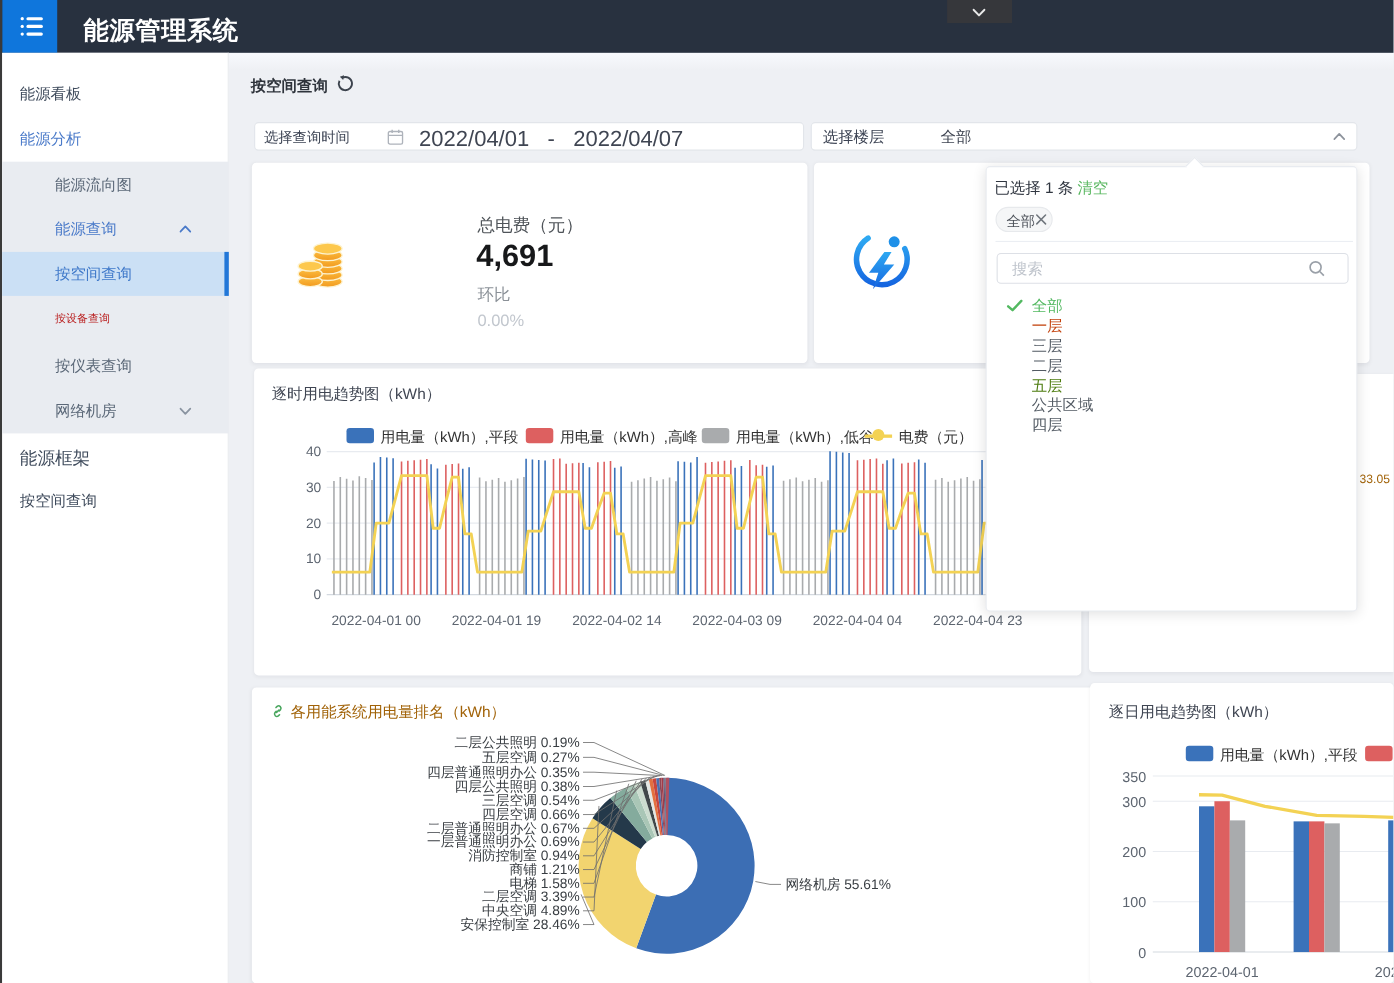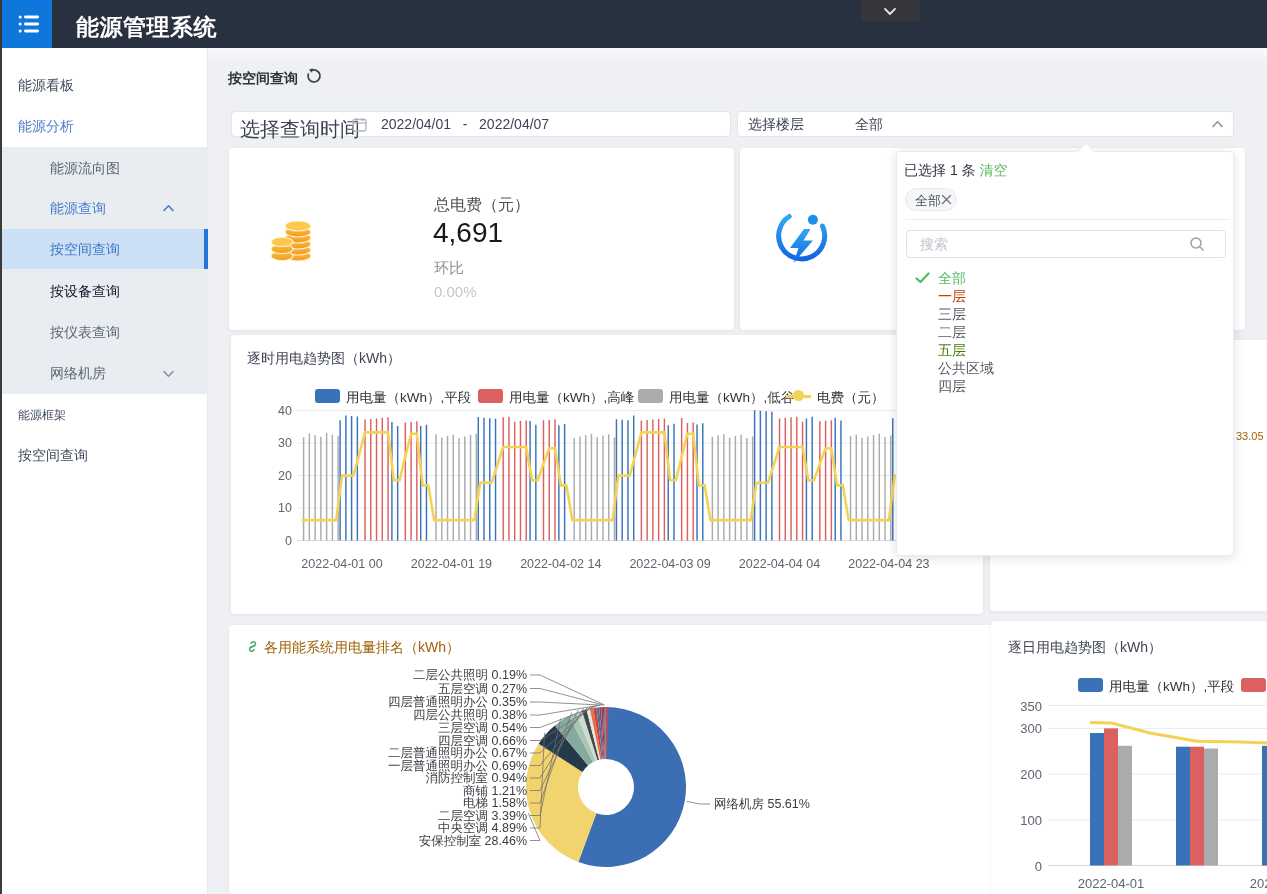--- a/index.html
+++ b/index.html
@@ -24,47 +24,47 @@
 <svg width="12" height="12" viewBox="0 0 12 12" style="position:absolute;left:884px;top:5px">
     <path d="M1 3.84 L6.0 9.0 L11 3.84" fill="none" stroke="#e8e8e8" stroke-width="1.8" stroke-linecap="round" stroke-linejoin="round"></path>
   </svg>
 <div class="abs" style="left:0;top:0;width:2px;height:894px;background:#3a3a3a"></div>
 <div class="abs" style="left:2px;top:48px;width:206px;height:846px;background:#fff;border-right:1px solid #e8eaee"></div>
 <div class="abs" style="left:2px;top:147px;width:206px;height:247px;background:#e9ecf1"></div>
 <div class="t" style="left:18px;top:77px;font-size:14px;color:#3f4b5c">能源看板</div>
 <div class="t" style="left:18px;top:118px;font-size:14px;color:#4a7ac9">能源分析</div>
 <div class="t" style="left:50px;top:160px;font-size:14px;color:#5b6878">能源流向图</div>
 <div class="t" style="left:50px;top:200px;font-size:14px;color:#4a7ac9">能源查询</div>
-<div class="t" style="left:50px;top:283px;font-size:14px;color:#0f172a">按设备查询</div>
+<div class="t" style="left:50px;top:283px;font-size:10px;color:#b91c1c">按设备查询</div>
 <div class="t" style="left:50px;top:324px;font-size:14px;color:#5b6878">按仪表查询</div>
 <div class="t" style="left:50px;top:365px;font-size:14px;color:#5b6878">网络机房</div>
 <svg width="11" height="11" viewBox="0 0 11 11" style="position:absolute;left:163px;top:203px">
     <path d="M1 7.48 L5.5 2.75 L10 7.48" fill="none" stroke="#4a7ac9" stroke-width="1.6" stroke-linecap="round" stroke-linejoin="round"></path>
   </svg>
 <svg width="11" height="11" viewBox="0 0 11 11" style="position:absolute;left:163px;top:368px">
     <path d="M1 3.52 L5.5 8.25 L10 3.52" fill="none" stroke="#8a94a1" stroke-width="1.6" stroke-linecap="round" stroke-linejoin="round"></path>
   </svg>
 <div class="abs" style="left:2px;top:229px;width:206px;height:40px;background:#cbe0f5;border-right:4px solid #2277d8"></div>
 <div class="t" style="left:50px;top:241px;font-size:14px;color:#3e78c9">按空间查询</div>
-<div class="t" style="left:18px;top:407px;font-size:12px;color:#3f4b5c">能源框架</div>
+<div class="t" style="left:18px;top:407px;font-size:16px;color:#3f4b5c">能源框架</div>
 <div class="t" style="left:18px;top:447px;font-size:14px;color:#3f4b5c">按空间查询</div>
 <div class="t" style="left:228px;top:70px;font-size:14px;font-weight:bold;color:#2e333b">按空间查询</div>
 <svg width="17" height="17" viewBox="0 0 17 17" style="position:absolute;left:305px;top:68px">
 <path d="M6.2 2.7 A 6 6 0 1 1 3.6 5.4" fill="none" stroke="#3c434d" stroke-width="1.7"></path>
 <path d="M7.8 0.3 L3.9 1.8 L7.0 4.8 Z" fill="#3c434d"></path>
 </svg>
 <div class="abs" style="left:231px;top:111px;width:500px;height:26px;background:#fff;border:1px solid #e2e5ea;border-radius:4px"></div>
-<div class="t" style="left:240px;top:116px;font-size:20px;color:#3c4353">选择查询时间</div>
+<div class="t" style="left:240px;top:116px;font-size:13px;color:#3c4353">选择查询时间</div>
 <svg width="15" height="15" viewBox="0 0 15 15" style="position:absolute;left:352px;top:117px">
 <rect x="1" y="2.5" width="13" height="11.5" rx="1.5" fill="none" stroke="#aeb3bb" stroke-width="1.3"></rect>
 <line x1="1" y1="6" x2="14" y2="6" stroke="#aeb3bb" stroke-width="1.2"></line>
 <line x1="4.5" y1="1" x2="4.5" y2="4" stroke="#aeb3bb" stroke-width="1.3"></line>
 <line x1="10.5" y1="1" x2="10.5" y2="4" stroke="#aeb3bb" stroke-width="1.3"></line>
 </svg>
-<div class="t" style="left:381px;top:116px;font-size:14px;color:#3f4552">2022/04/01&nbsp;&nbsp;&nbsp;-&nbsp;&nbsp;&nbsp;2022/04/07</div>
+<div class="t" style="left:381px;top:116px;font-size:20px;color:#3f4552">2022/04/01&nbsp;&nbsp;&nbsp;-&nbsp;&nbsp;&nbsp;2022/04/07</div>
 <div class="abs" style="left:737px;top:111px;width:497px;height:26px;background:#fff;border:1px solid #e2e5ea;border-radius:4px"></div>
 <div class="t" style="left:748px;top:116px;font-size:14px;color:#3c4353">选择楼层</div>
 <div class="t" style="left:855px;top:116px;font-size:14px;color:#3f4552">全部</div>
 <svg width="11" height="11" viewBox="0 0 11 11" style="position:absolute;left:1212px;top:119px">
     <path d="M1 7.48 L5.5 2.75 L10 7.48" fill="none" stroke="#8d939c" stroke-width="1.6" stroke-linecap="round" stroke-linejoin="round"></path>
   </svg>
 <div class="card" style="left:229px;top:148px;width:505px;height:182px"></div>
 <svg width="44" height="50" viewBox="0 0 44 50" style="position:absolute;left:270px;top:212px">
 <defs>
       <linearGradient id="cg" x1="0" y1="0" x2="0" y2="1">
@@ -78,21 +78,21 @@
 <ellipse cx="28" cy="32" rx="13" ry="5" fill="url(#cg)" stroke="#fdf3d1" stroke-width="1.2"></ellipse>
 <ellipse cx="28" cy="26" rx="13" ry="5" fill="url(#cg)" stroke="#fdf3d1" stroke-width="1.2"></ellipse>
 <ellipse cx="28" cy="20" rx="13" ry="5" fill="url(#cg)" stroke="#fdf3d1" stroke-width="1.2"></ellipse>
 <ellipse cx="28" cy="14" rx="13" ry="5" fill="#fdc84d" stroke="#fdf3d1" stroke-width="1.2"></ellipse>
 <ellipse cx="12" cy="44" rx="11" ry="4.5" fill="url(#cg)" stroke="#fdf3d1" stroke-width="1.2"></ellipse>
 <ellipse cx="12" cy="37" rx="11" ry="4.5" fill="url(#cg)" stroke="#fdf3d1" stroke-width="1.2"></ellipse>
 <ellipse cx="12" cy="30" rx="11" ry="4.5" fill="#fdc84d" stroke="#fdf3d1" stroke-width="1.2"></ellipse>
 </g>
   </svg>
 <div class="t" style="left:434px;top:195px;font-size:16px;color:#4f5459">总电费（元）</div>
-<div class="t" style="left:433px;top:217px;font-size:28px;font-weight:normal;color:#17181a">4,691</div>
+<div class="t" style="left:433px;top:217px;font-size:28px;font-weight:bold;color:#17181a">4,691</div>
 <div class="t" style="left:434px;top:259px;font-size:15px;color:#8a9097">环比</div>
 <div class="t" style="left:434px;top:283px;font-size:15px;color:#c2c7ce">0.00%</div>
 <div class="card" style="left:740px;top:148px;width:505px;height:182px"></div>
 <svg width="56" height="56" viewBox="0 0 56 56" style="position:absolute;left:774px;top:208px">
 <defs>
       <linearGradient id="lg" x1="0" y1="0" x2="0" y2="1">
         <stop offset="0" stop-color="#2ea9f2"></stop>
         <stop offset="1" stop-color="#1565e0"></stop>
       </linearGradient>
     </defs>

